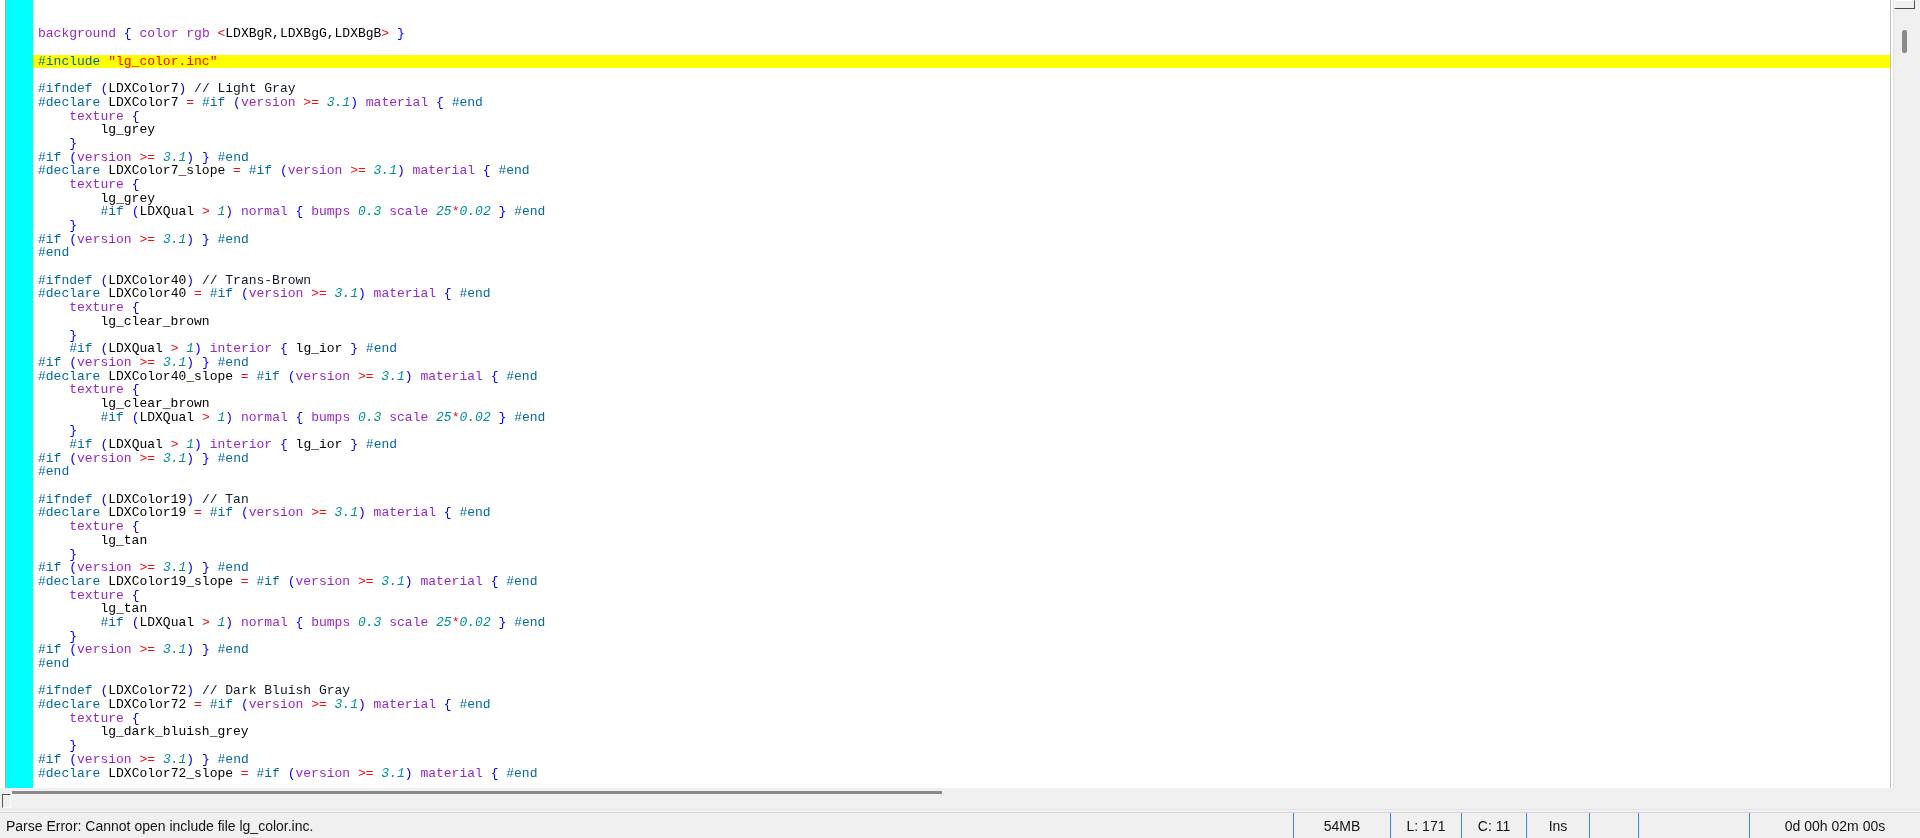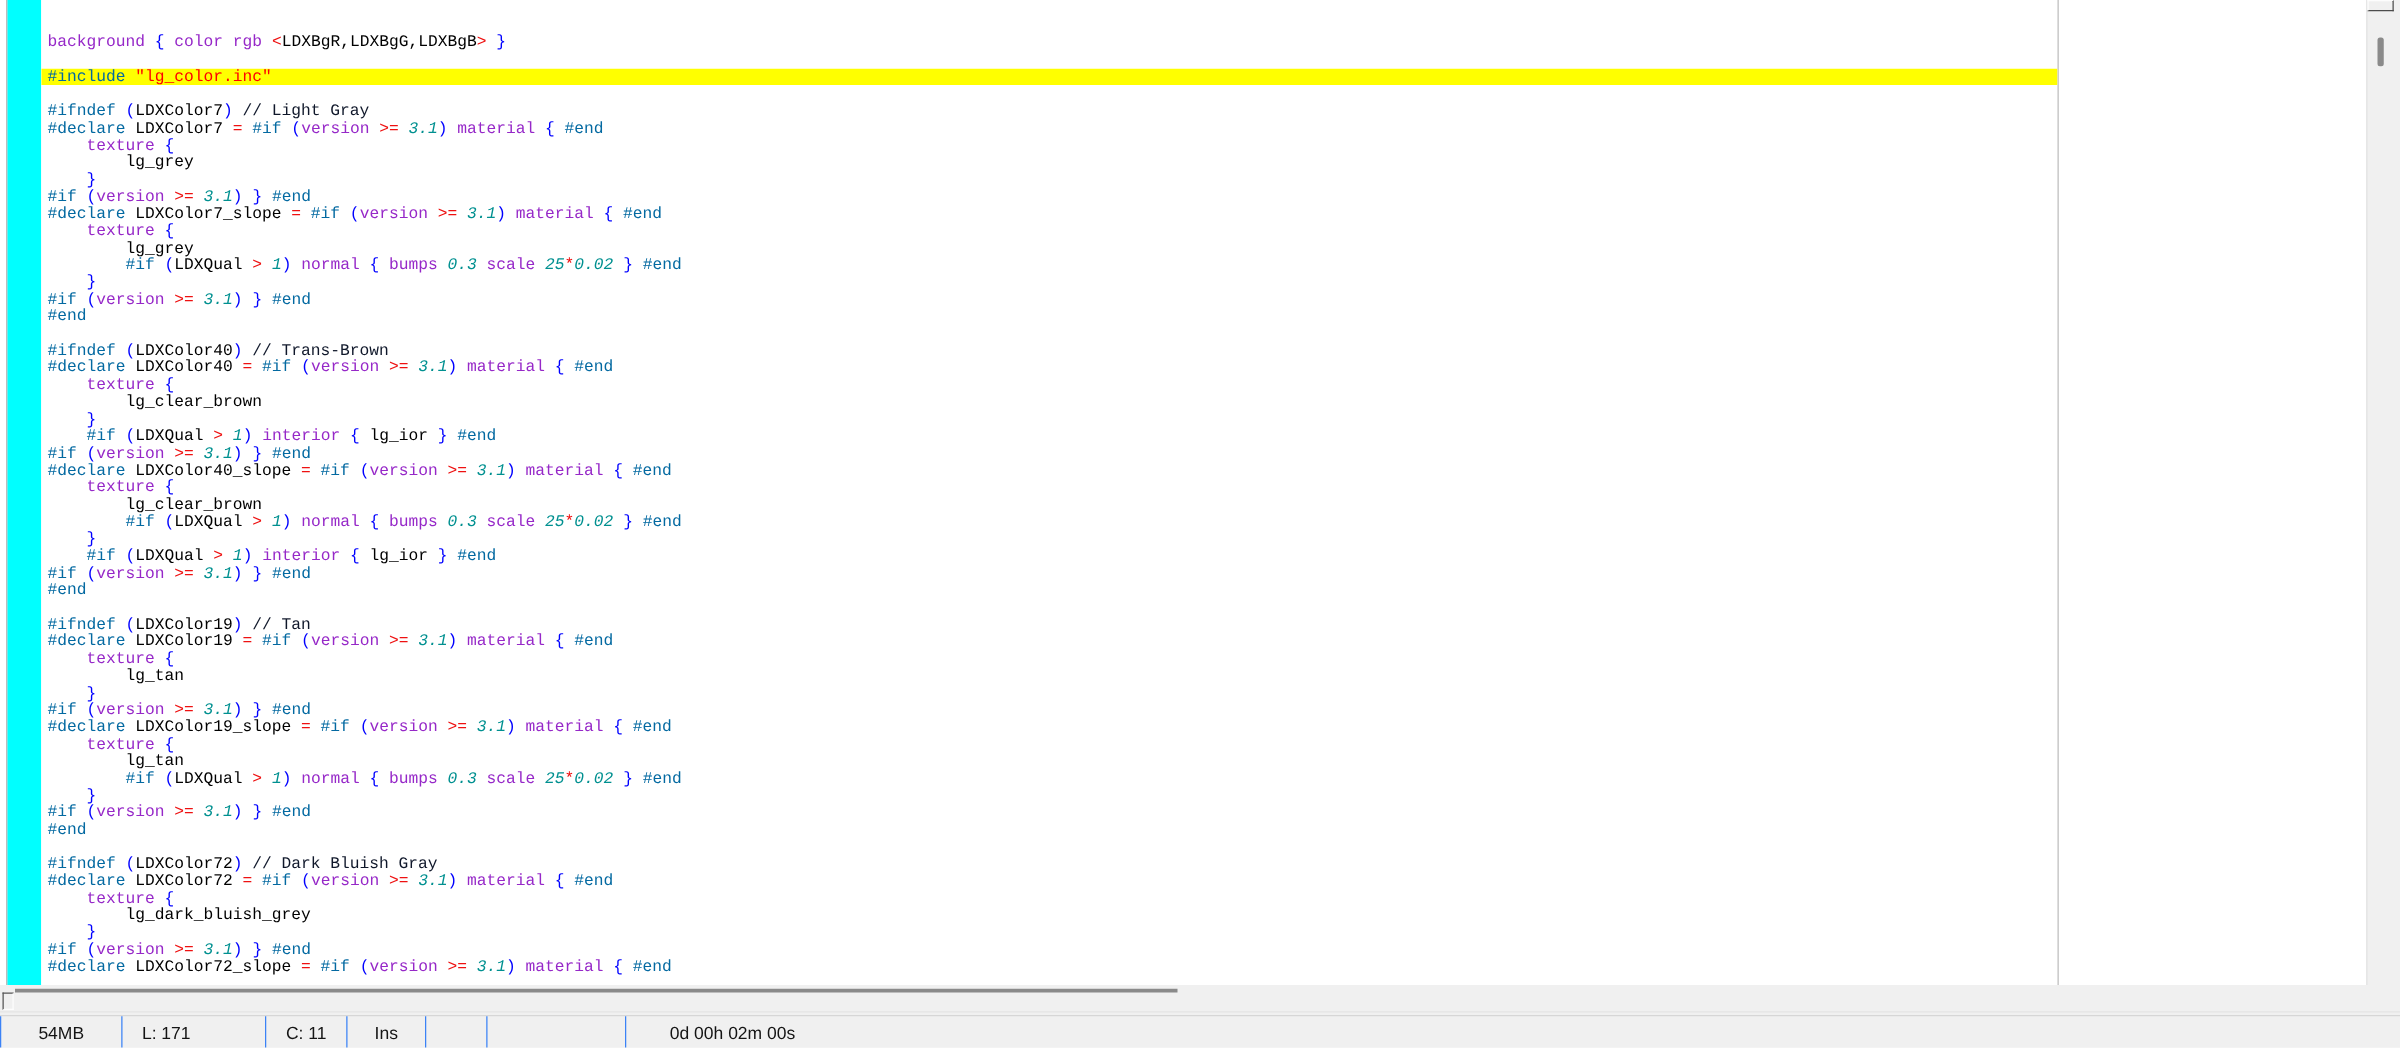--- a/index.html
+++ b/index.html
@@ -6,21 +6,21 @@
   body{
     width:1920px;height:838px;position:relative;overflow:hidden;
     background:#f0f0f0;font-family:"Liberation Sans",sans-serif;
   }
   
   .editor{position:absolute;left:0;top:0;width:1920px;height:788px;background:#ffffff;}
   .left-strip{position:absolute;left:0;top:0;width:5px;height:788px;background:#ffffff;}
   .frame-line{position:absolute;left:5px;top:0;width:1px;height:788px;background:#a6a6a6;}
   .gutter{position:absolute;left:6px;top:0;width:27px;height:788px;background:#00ffff;}
   .code-area{
-    position:absolute;left:33px;top:0;width:1614px;height:788px;background:#ffffff;
+    position:absolute;left:33px;top:0;width:1858px;height:788px;background:#ffffff;
     border-right:1px solid #bdbdbd;box-sizing:border-box;overflow:hidden;
     font-family:"Liberation Mono","DejaVu Sans Mono",monospace;
     font-size:13px;line-height:13.7px;color:#000;white-space:pre;cursor:text;
   }
   .code-line{height:13.7px;padding-left:5px;}
   .code-line.hl{background:#ffff00;}
   .sg-k{color:#9628c8;}  
   .sg-b{color:#0000ff;}  
   .sg-o{color:#ee1111;}  
   .sg-n{color:#009090;font-style:italic;}  
@@ -41,21 +41,21 @@
   
   .statusbar{
     position:absolute;left:0;top:812px;width:1920px;height:26px;background:#f0f0f0;
     border-top:1px solid #d6d6d6;box-sizing:border-box;display:flex;align-items:stretch;
     font-size:14px;color:#141414;
   }
   .sb-message{flex:1 1 auto;display:flex;align-items:center;padding-left:6px;}
   .sb-cell{flex:0 0 auto;border-left:1px solid #3b82f6;display:flex;align-items:center;justify-content:center;}
   .sb-cell[data-name="status-cell-memory"]{width:96px;}
   .sb-cell[data-name="status-cell-line"]{width:70px;}
-  .sb-cell[data-name="status-cell-column"]{width:64px;margin-left:44px;}
+  .sb-cell[data-name="status-cell-column"]{width:64px;}
   .sb-cell[data-name="status-cell-insert-mode"]{width:62px;}
   .sb-cell[data-name="status-cell-empty-1"]{width:48px;}
   .sb-cell[data-name="status-cell-empty-2"]{width:110px;}
   .sb-cell[data-name="status-cell-timer"]{width:170px;}
 </style>
 </head>
 <body>
 
 <div class="editor" data-name="editor-window">
   <div class="left-strip" data-name="editor-left-margin"></div>
@@ -69,20 +69,21 @@
   <div class="vthumb" data-name="vertical-scrollbar-thumb"></div>
 </div>
 
 <div class="hscroll" data-name="horizontal-scrollbar">
   <div class="hsplit-box" data-name="splitter-handle-icon"></div>
   <div class="hthumb" data-name="horizontal-scrollbar-thumb"></div>
   <div class="hscroll-line" data-name="statusbar-divider"></div>
 </div>
 
 <div class="statusbar" data-name="status-bar">
+  <div class="sb-message" data-name="status-message">Parse Error: Cannot open include file lg_color.inc.</div>
 <div class="sb-cell" data-name="status-cell-memory">54MB</div>
     <div class="sb-cell" data-name="status-cell-line">L: 171</div>
     <div class="sb-cell" data-name="status-cell-column">C: 11</div>
     <div class="sb-cell" data-name="status-cell-insert-mode">Ins</div>
     <div class="sb-cell" data-name="status-cell-empty-1"></div>
     <div class="sb-cell" data-name="status-cell-empty-2"></div>
     <div class="sb-cell" data-name="status-cell-timer">0d 00h 02m 00s</div>
   </div>
 
 </body></html>

